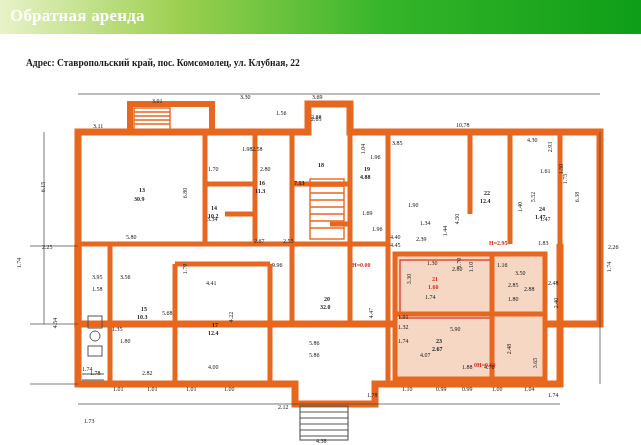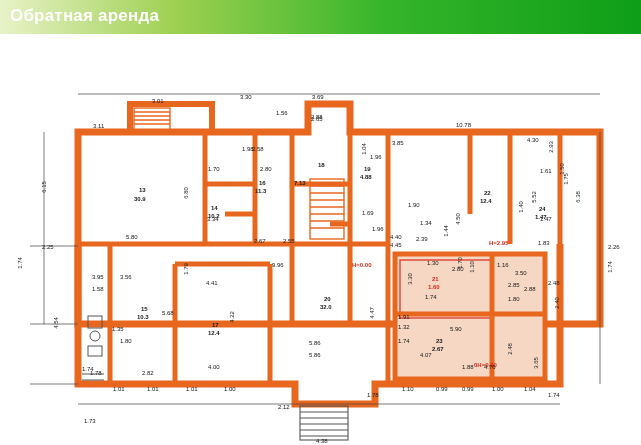--- a/index.html
+++ b/index.html
@@ -1,17 +1,17 @@
 <!DOCTYPE html>
 <html><head>
 <meta charset="utf-8">
 <style>
   html,body{margin:0;padding:0;}
   body{width:641px;height:445px;background:#ffffff;font-family:"Liberation Sans",sans-serif;overflow:hidden;}
-  #root{position:relative;width:641px;height:345px;}
+  #root{position:relative;width:641px;height:345px;font-family:Liberation Serif, serif;}
 
   
   .header{position:absolute;left:0;top:0;width:641px;height:34px;
     background:linear-gradient(90deg,#e8f2c8 0%,#9ccf4f 28%,#35b52a 60%,#0e9e18 100%);}
   .header-title{position:absolute;left:10px;top:6px;font-size:17px;font-weight:bold;color:#ffffff;
     letter-spacing:.2px;}
 
   
   .address{position:absolute;left:26px;top:58px;font-size:9.5px;color:#1a1a1a;font-weight:bold;}
 
@@ -24,20 +24,21 @@
 </style>
 </head>
 <body>
 
 <div id="root">
 
   <div class="header">
     <div class="header-title">Обратная аренда</div>
   </div>
 
+  <div class="address">Адрес: Ставропольский край,  пос. Комсомолец, ул. Клубная, 22</div>
 
   <div class="plan">
     <svg width="641" height="371" viewBox="0 0 641 371">
       <g>
 
         <g fill="none" stroke="#e8671f" stroke-width="7">
 
           <path d="M78 58 L308 58 L308 30 L350 30 L350 58 L600 58 L600 250 L78 250 Z"></path>
         </g>
 

